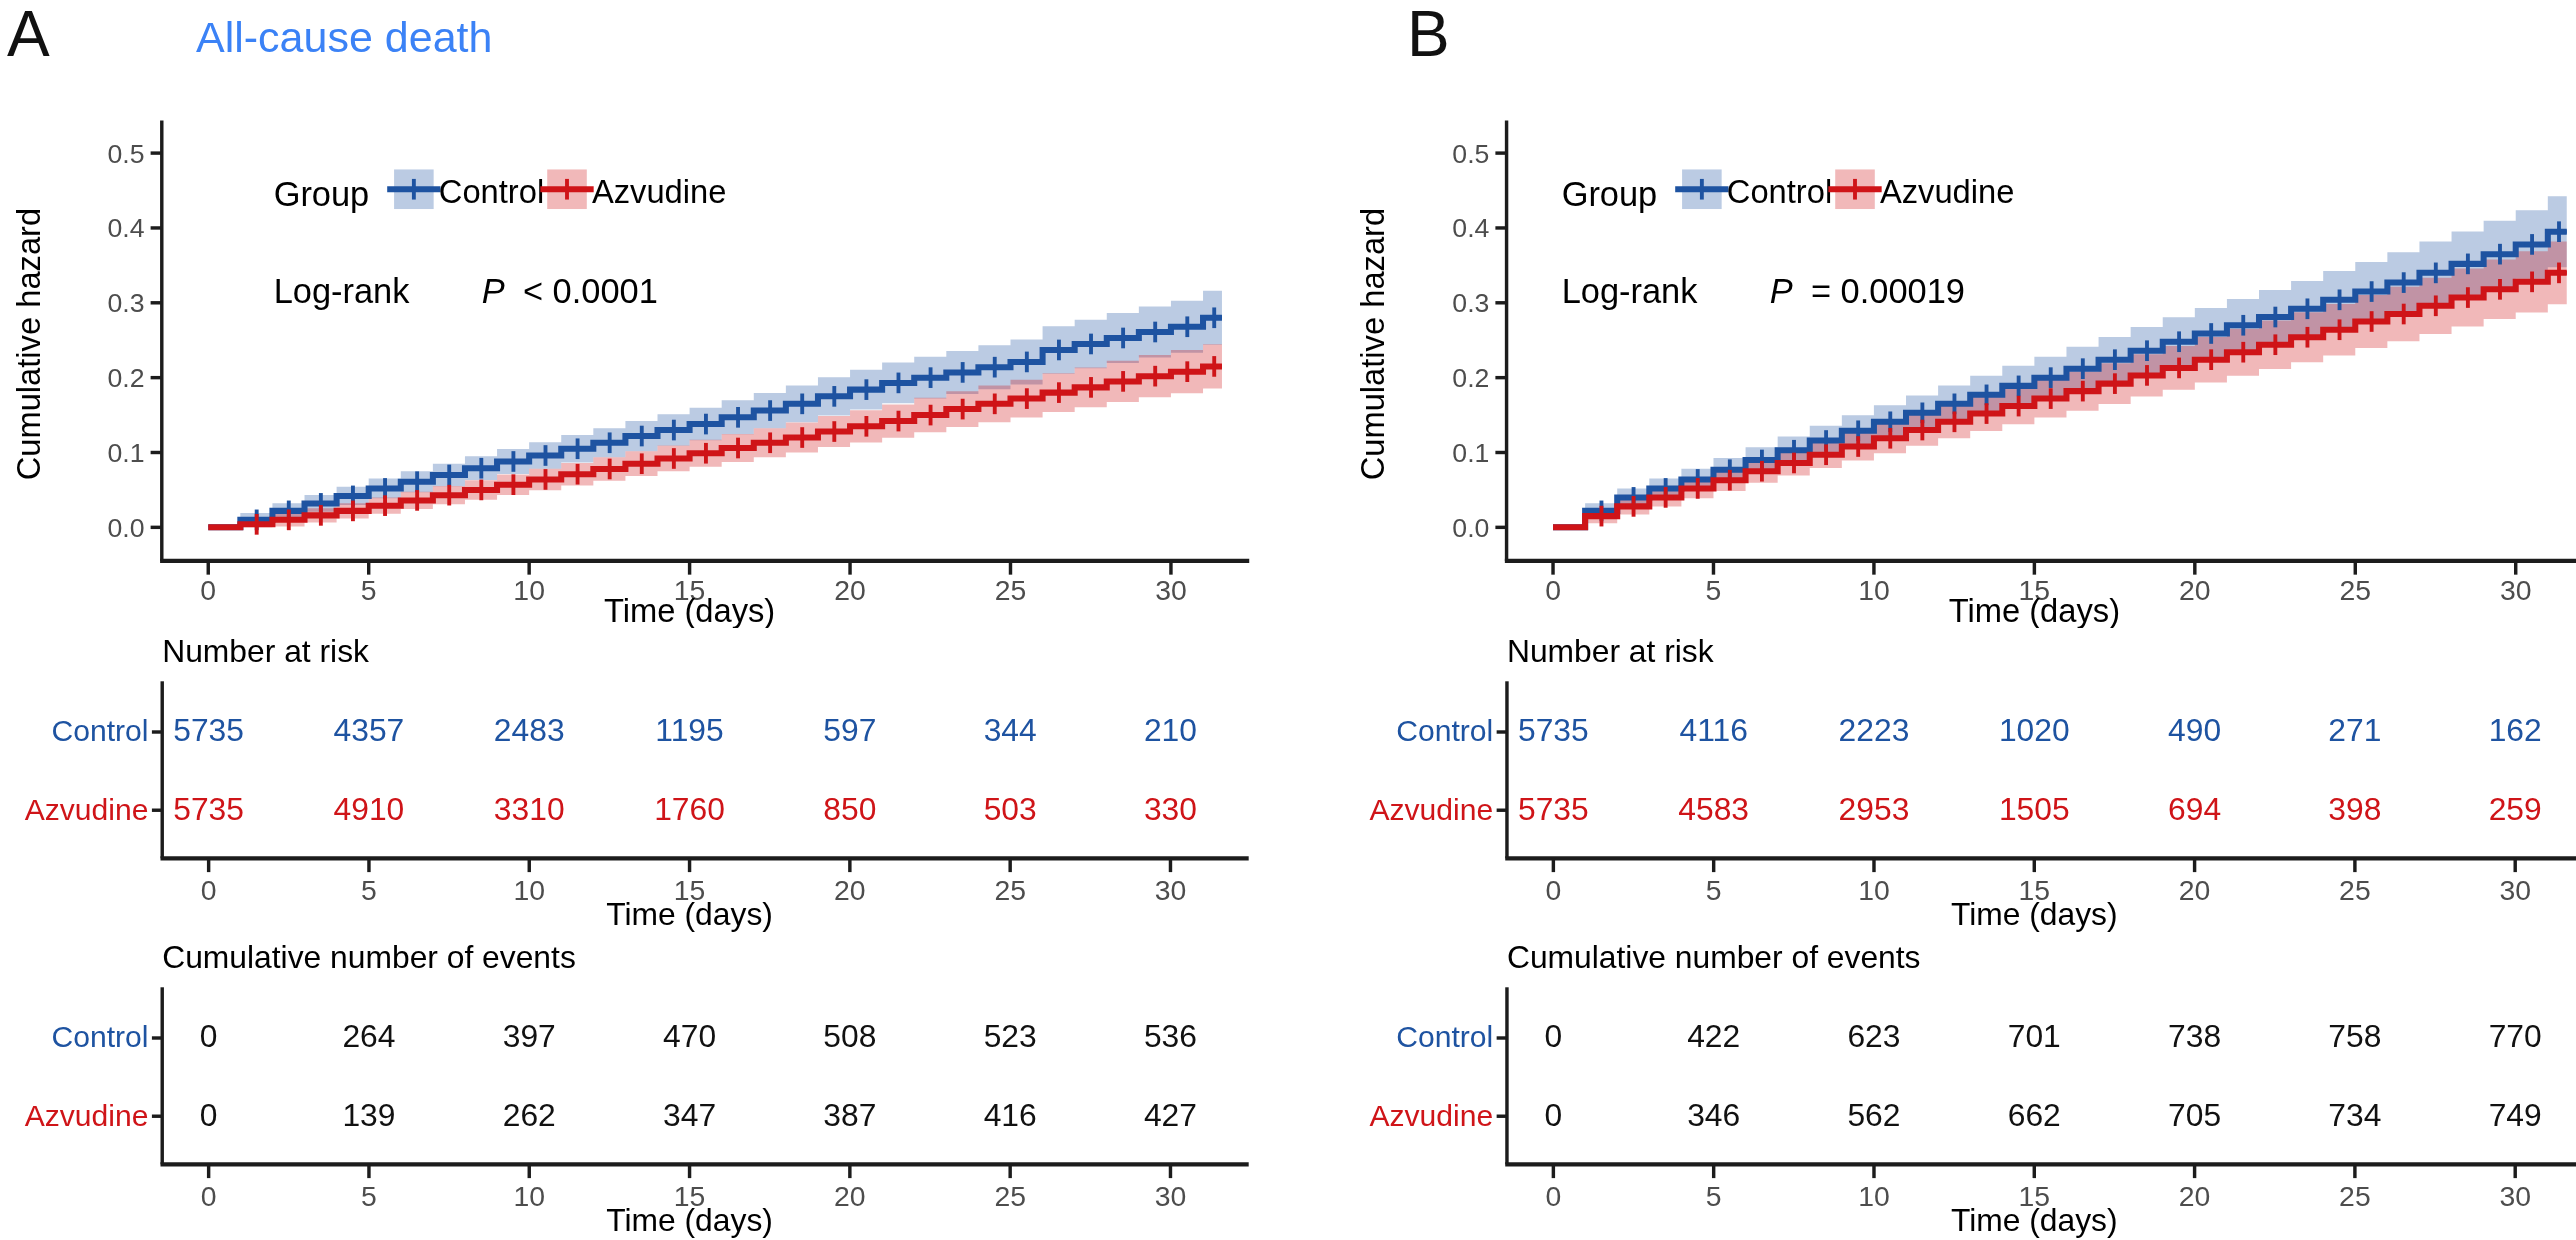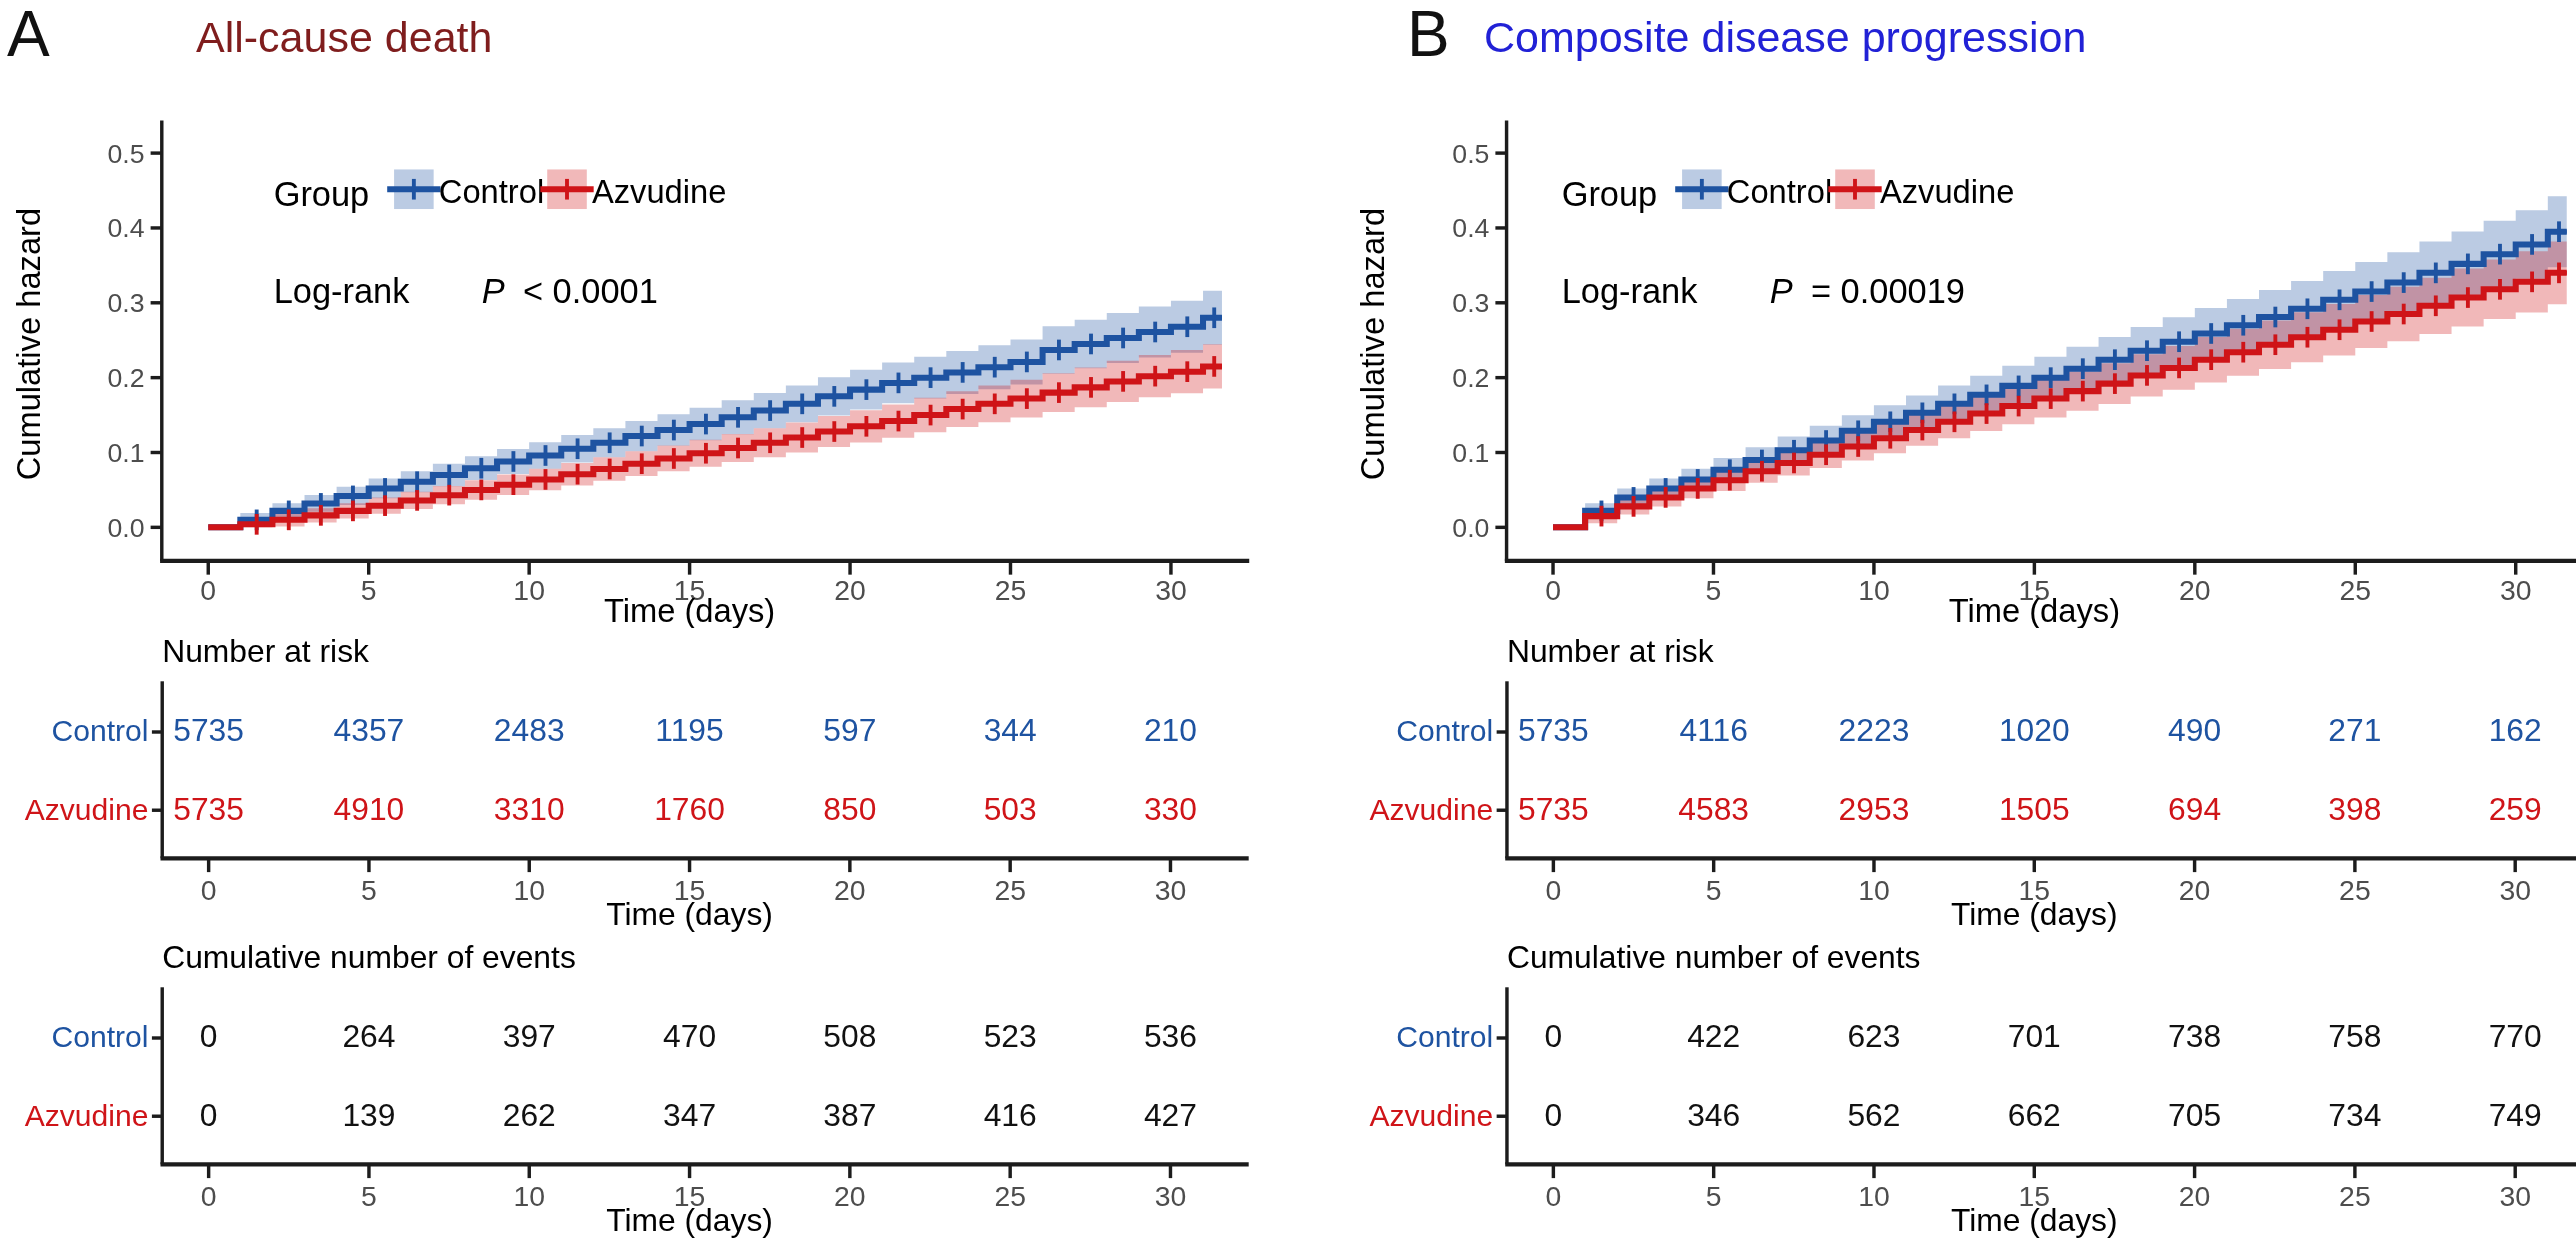--- a/index.html
+++ b/index.html
@@ -16,21 +16,21 @@
   svg text{font-family:"Liberation Sans",sans-serif;}
 </style>
 </head>
 <body>
 
 <div class="figure">
 
   <section class="panel panel--a">
     <header class="panel-header">
       <span class="panel-letter">A</span>
-      <h2 class="panel-title" style="color: #7f1d1d;">All-cause death</h2>
+      <h2 class="panel-title" style="color: #3b82f6;">All-cause death</h2>
     </header>
     <div class="plot-wrap">
         <svg viewBox="0 0 1497 630" width="1288" height="542">
           <path d="M 242 511.26 L 279.3 511.26 L 279.3 496.47 L 316.6 496.47 L 316.6 484.986 L 353.9 484.986 L 353.9 475.416 L 391.2 475.416 L 391.2 465.846 L 428.5 465.846 L 428.5 456.276 L 465.79999999999995 456.276 L 465.79999999999995 447.663 L 503.09999999999997 447.663 L 503.09999999999997 439.05 L 540.4 439.05 L 540.4 430.437 L 577.7 430.437 L 577.7 421.824 L 615 421.824 L 615 414.168 L 652.3 414.168 L 652.3 405.555 L 689.5999999999999 405.555 L 689.5999999999999 397.899 L 726.9 397.899 L 726.9 389.286 L 764.1999999999999 389.286 L 764.1999999999999 381.63 L 801.5 381.63 L 801.5 373.974 L 838.8 373.974 L 838.8 365.361 L 876.0999999999999 365.361 L 876.0999999999999 356.748 L 913.4 356.748 L 913.4 348.135 L 950.6999999999999 348.135 L 950.6999999999999 338.56500000000005 L 988 338.56500000000005 L 988 329.952 L 1025.3 329.952 L 1025.3 321.339 L 1062.6 321.339 L 1062.6 314.64 L 1099.9 314.64 L 1099.9 307.94100000000003 L 1137.1999999999998 307.94100000000003 L 1137.1999999999998 301.24199999999996 L 1174.5 301.24199999999996 L 1174.5 294.543 L 1211.8 294.543 L 1211.8 279.231 L 1249.1 279.231 L 1249.1 271.57500000000005 L 1286.3999999999999 271.57500000000005 L 1286.3999999999999 263.919 L 1323.6999999999998 263.919 L 1323.6999999999998 256.263 L 1361 256.263 L 1361 249.56399999999996 L 1398.3 249.56399999999996 L 1398.3 238.07999999999993 L 1420.3 238.07999999999993 L 1420.3 300.71999999999997 L 1398.3 300.71999999999997 L 1398.3 310.116 L 1361 310.116 L 1361 315.597 L 1323.6999999999998 315.597 L 1323.6999999999998 321.861 L 1286.3999999999999 321.861 L 1286.3999999999999 328.125 L 1249.1 328.125 L 1249.1 334.389 L 1211.8 334.389 L 1211.8 346.91700000000003 L 1174.5 346.91700000000003 L 1174.5 352.398 L 1137.1999999999998 352.398 L 1137.1999999999998 357.879 L 1099.9 357.879 L 1099.9 363.36 L 1062.6 363.36 L 1062.6 368.841 L 1025.3 368.841 L 1025.3 375.88800000000003 L 988 375.88800000000003 L 988 382.935 L 950.6999999999999 382.935 L 950.6999999999999 390.765 L 913.4 390.765 L 913.4 397.812 L 876.0999999999999 397.812 L 876.0999999999999 404.85900000000004 L 838.8 404.85900000000004 L 838.8 411.906 L 801.5 411.906 L 801.5 418.17 L 764.1999999999999 418.17 L 764.1999999999999 424.43399999999997 L 726.9 424.43399999999997 L 726.9 431.481 L 689.5999999999999 431.481 L 689.5999999999999 437.745 L 652.3 437.745 L 652.3 444.79200000000003 L 615 444.79200000000003 L 615 451.05600000000004 L 577.7 451.05600000000004 L 577.7 458.103 L 540.4 458.103 L 540.4 465.15 L 503.09999999999997 465.15 L 503.09999999999997 472.197 L 465.79999999999995 472.197 L 465.79999999999995 479.244 L 428.5 479.244 L 428.5 487.074 L 391.2 487.074 L 391.2 494.904 L 353.9 494.904 L 353.9 502.734 L 316.6 502.734 L 316.6 512.13 L 279.3 512.13 L 279.3 513 L 242 513 Z" fill="#1e53a1" fill-opacity="0.3"></path>
           <path d="M 242 511.26 L 279.3 511.26 L 279.3 502.212 L 316.6 502.212 L 316.6 496.47 L 353.9 496.47 L 353.9 490.728 L 391.2 490.728 L 391.2 484.986 L 428.5 484.986 L 428.5 478.287 L 465.79999999999995 478.287 L 465.79999999999995 471.588 L 503.09999999999997 471.588 L 503.09999999999997 464.889 L 540.4 464.889 L 540.4 458.19 L 577.7 458.19 L 577.7 451.491 L 615 451.491 L 615 444.79200000000003 L 652.3 444.79200000000003 L 652.3 438.093 L 689.5999999999999 438.093 L 689.5999999999999 431.394 L 726.9 431.394 L 726.9 424.695 L 764.1999999999999 424.695 L 764.1999999999999 417.996 L 801.5 417.996 L 801.5 411.297 L 838.8 411.297 L 838.8 404.598 L 876.0999999999999 404.598 L 876.0999999999999 397.899 L 913.4 397.899 L 913.4 391.20000000000005 L 950.6999999999999 391.20000000000005 L 950.6999999999999 383.544 L 988 383.544 L 988 376.845 L 1025.3 376.845 L 1025.3 370.146 L 1062.6 370.146 L 1062.6 362.49 L 1099.9 362.49 L 1099.9 354.83399999999995 L 1137.1999999999998 354.83399999999995 L 1137.1999999999998 348.135 L 1174.5 348.135 L 1174.5 341.43600000000004 L 1211.8 341.43600000000004 L 1211.8 333.78 L 1249.1 333.78 L 1249.1 327.081 L 1286.3999999999999 327.081 L 1286.3999999999999 319.42499999999995 L 1323.6999999999998 319.42499999999995 L 1323.6999999999998 312.726 L 1361 312.726 L 1361 306.98400000000004 L 1398.3 306.98400000000004 L 1398.3 300.28499999999997 L 1420.3 300.28499999999997 L 1420.3 351.615 L 1398.3 351.615 L 1398.3 357.096 L 1361 357.096 L 1361 361.794 L 1323.6999999999998 361.794 L 1323.6999999999998 367.275 L 1286.3999999999999 367.275 L 1286.3999999999999 373.539 L 1249.1 373.539 L 1249.1 379.02 L 1211.8 379.02 L 1211.8 385.284 L 1174.5 385.284 L 1174.5 390.765 L 1137.1999999999998 390.765 L 1137.1999999999998 396.246 L 1099.9 396.246 L 1099.9 402.51 L 1062.6 402.51 L 1062.6 408.774 L 1025.3 408.774 L 1025.3 414.255 L 988 414.255 L 988 419.736 L 950.6999999999999 419.736 L 950.6999999999999 426 L 913.4 426 L 913.4 431.481 L 876.0999999999999 431.481 L 876.0999999999999 436.962 L 838.8 436.962 L 838.8 442.443 L 801.5 442.443 L 801.5 447.924 L 764.1999999999999 447.924 L 764.1999999999999 453.405 L 726.9 453.405 L 726.9 458.886 L 689.5999999999999 458.886 L 689.5999999999999 464.367 L 652.3 464.367 L 652.3 469.848 L 615 469.848 L 615 475.329 L 577.7 475.329 L 577.7 480.81 L 540.4 480.81 L 540.4 486.291 L 503.09999999999997 486.291 L 503.09999999999997 491.772 L 465.79999999999995 491.772 L 465.79999999999995 497.253 L 428.5 497.253 L 428.5 502.734 L 391.2 502.734 L 391.2 507.432 L 353.9 507.432 L 353.9 512.13 L 316.6 512.13 L 316.6 513 L 279.3 513 L 279.3 513 L 242 513 Z" fill="#cf1418" fill-opacity="0.3"></path>
           <line x1="188" y1="40" x2="188" y2="552" stroke="#1c1c1c" stroke-width="4"></line>
           <line x1="186" y1="552" x2="1452" y2="552" stroke="#1c1c1c" stroke-width="5"></line>
           <line x1="175" y1="513" x2="188" y2="513" stroke="#1c1c1c" stroke-width="4"></line>
           <text x="168" y="524" font-size="31" fill="#4d4d4d" text-anchor="end">0.0</text>
           <line x1="175" y1="426" x2="188" y2="426" stroke="#1c1c1c" stroke-width="4"></line>
@@ -280,21 +280,20 @@
           <line x1="1361" y1="268" x2="1361" y2="284" stroke="#1c1c1c" stroke-width="4"></line>
           <text x="1361" y="316" font-size="33" fill="#4d4d4d" text-anchor="middle">30</text>
           <text x="801.5" y="346" font-size="37" fill="#000000" text-anchor="middle">Time (days)</text>
         </svg>
       </div>
   </section>
 
   <section class="panel panel--b">
     <header class="panel-header">
       <span class="panel-letter">B</span>
-      <h2 class="panel-title" style="color: rgb(33, 33, 214);">Composite disease progression</h2>
     </header>
     <div class="plot-wrap">
         <svg viewBox="0 0 1497 630" width="1288" height="542">
           <path d="M 308 511.26 L 345.3 511.26 L 345.3 484.986 L 382.6 484.986 L 382.6 467.76 L 419.9 467.76 L 419.9 456.276 L 457.2 456.276 L 457.2 444.79200000000003 L 494.5 444.79200000000003 L 494.5 432.351 L 531.8 432.351 L 531.8 419.90999999999997 L 569.0999999999999 419.90999999999997 L 569.0999999999999 407.469 L 606.4 407.469 L 606.4 395.028 L 643.7 395.028 L 643.7 382.587 L 681 382.587 L 681 371.103 L 718.3 371.103 L 718.3 359.619 L 755.5999999999999 359.619 L 755.5999999999999 348.135 L 792.9 348.135 L 792.9 336.651 L 830.1999999999999 336.651 L 830.1999999999999 325.16700000000003 L 867.5 325.16700000000003 L 867.5 314.64 L 904.8 314.64 L 904.8 303.156 L 942.0999999999999 303.156 L 942.0999999999999 291.672 L 979.4 291.672 L 979.4 280.188 L 1016.6999999999999 280.188 L 1016.6999999999999 268.704 L 1054 268.704 L 1054 258.177 L 1091.3 258.177 L 1091.3 247.64999999999998 L 1128.6 247.64999999999998 L 1128.6 237.12299999999993 L 1165.9 237.12299999999993 L 1165.9 226.596 L 1203.1999999999998 226.596 L 1203.1999999999998 215.11200000000002 L 1240.5 215.11200000000002 L 1240.5 204.58500000000004 L 1277.8 204.58500000000004 L 1277.8 193.101 L 1315.1 193.101 L 1315.1 180.65999999999997 L 1352.3999999999999 180.65999999999997 L 1352.3999999999999 169.176 L 1389.6999999999998 169.176 L 1389.6999999999998 156.735 L 1427 156.735 L 1427 144.29399999999998 L 1464.3 144.29399999999998 L 1464.3 128.02499999999998 L 1486.3 128.02499999999998 L 1486.3 210.67499999999995 L 1464.3 210.67499999999995 L 1464.3 223.986 L 1427 223.986 L 1427 234.16500000000002 L 1389.6999999999998 234.16500000000002 L 1389.6999999999998 244.34400000000005 L 1352.3999999999999 244.34400000000005 L 1352.3999999999999 253.73999999999995 L 1315.1 253.73999999999995 L 1315.1 263.919 L 1277.8 263.919 L 1277.8 273.31499999999994 L 1240.5 273.31499999999994 L 1240.5 281.928 L 1203.1999999999998 281.928 L 1203.1999999999998 291.324 L 1165.9 291.324 L 1165.9 299.937 L 1128.6 299.937 L 1128.6 308.54999999999995 L 1091.3 308.54999999999995 L 1091.3 317.163 L 1054 317.163 L 1054 325.776 L 1016.6999999999999 325.776 L 1016.6999999999999 335.172 L 979.4 335.172 L 979.4 344.568 L 942.0999999999999 344.568 L 942.0999999999999 353.964 L 904.8 353.964 L 904.8 363.36 L 867.5 363.36 L 867.5 371.973 L 830.1999999999999 371.973 L 830.1999999999999 381.369 L 792.9 381.369 L 792.9 390.765 L 755.5999999999999 390.765 L 755.5999999999999 400.161 L 718.3 400.161 L 718.3 409.557 L 681 409.557 L 681 418.953 L 643.7 418.953 L 643.7 429.132 L 606.4 429.132 L 606.4 439.31100000000004 L 569.0999999999999 439.31100000000004 L 569.0999999999999 449.49 L 531.8 449.49 L 531.8 459.669 L 494.5 459.669 L 494.5 469.848 L 457.2 469.848 L 457.2 479.244 L 419.9 479.244 L 419.9 488.64 L 382.6 488.64 L 382.6 502.734 L 345.3 502.734 L 345.3 513 L 308 513 Z" fill="#1e53a1" fill-opacity="0.3"></path>
           <path d="M 308 511.26 L 345.3 511.26 L 345.3 491.685 L 382.6 491.685 L 382.6 479.244 L 419.9 479.244 L 419.9 467.76 L 457.2 467.76 L 457.2 456.276 L 494.5 456.276 L 494.5 445.749 L 531.8 445.749 L 531.8 434.265 L 569.0999999999999 434.265 L 569.0999999999999 423.738 L 606.4 423.738 L 606.4 413.211 L 643.7 413.211 L 643.7 402.68399999999997 L 681 402.68399999999997 L 681 392.15700000000004 L 718.3 392.15700000000004 L 718.3 381.63 L 755.5999999999999 381.63 L 755.5999999999999 371.103 L 792.9 371.103 L 792.9 360.576 L 830.1999999999999 360.576 L 830.1999999999999 351.006 L 867.5 351.006 L 867.5 341.43600000000004 L 904.8 341.43600000000004 L 904.8 331.866 L 942.0999999999999 331.866 L 942.0999999999999 322.296 L 979.4 322.296 L 979.4 311.769 L 1016.6999999999999 311.769 L 1016.6999999999999 302.199 L 1054 302.199 L 1054 291.672 L 1091.3 291.672 L 1091.3 282.102 L 1128.6 282.102 L 1128.6 272.53200000000004 L 1165.9 272.53200000000004 L 1165.9 262.962 L 1203.1999999999998 262.962 L 1203.1999999999998 253.392 L 1240.5 253.392 L 1240.5 242.865 L 1277.8 242.865 L 1277.8 233.29500000000002 L 1315.1 233.29500000000002 L 1315.1 222.76799999999997 L 1352.3999999999999 222.76799999999997 L 1352.3999999999999 212.24099999999999 L 1389.6999999999998 212.24099999999999 L 1389.6999999999998 201.714 L 1427 201.714 L 1427 192.144 L 1464.3 192.144 L 1464.3 180.65999999999997 L 1486.3 180.65999999999997 L 1486.3 253.73999999999995 L 1464.3 253.73999999999995 L 1464.3 263.13599999999997 L 1427 263.13599999999997 L 1427 270.966 L 1389.6999999999998 270.966 L 1389.6999999999998 279.579 L 1352.3999999999999 279.579 L 1352.3999999999999 288.192 L 1315.1 288.192 L 1315.1 296.80500000000006 L 1277.8 296.80500000000006 L 1277.8 304.635 L 1240.5 304.635 L 1240.5 313.248 L 1203.1999999999998 313.248 L 1203.1999999999998 321.078 L 1165.9 321.078 L 1165.9 328.908 L 1128.6 328.908 L 1128.6 336.738 L 1091.3 336.738 L 1091.3 344.568 L 1054 344.568 L 1054 353.18100000000004 L 1016.6999999999999 353.18100000000004 L 1016.6999999999999 361.01099999999997 L 979.4 361.01099999999997 L 979.4 369.624 L 942.0999999999999 369.624 L 942.0999999999999 377.454 L 904.8 377.454 L 904.8 385.284 L 867.5 385.284 L 867.5 393.114 L 830.1999999999999 393.114 L 830.1999999999999 400.944 L 792.9 400.944 L 792.9 409.557 L 755.5999999999999 409.557 L 755.5999999999999 418.17 L 718.3 418.17 L 718.3 426.783 L 681 426.783 L 681 435.396 L 643.7 435.396 L 643.7 444.009 L 606.4 444.009 L 606.4 452.622 L 569.0999999999999 452.622 L 569.0999999999999 461.235 L 531.8 461.235 L 531.8 470.631 L 494.5 470.631 L 494.5 479.244 L 457.2 479.244 L 457.2 488.64 L 419.9 488.64 L 419.9 498.036 L 382.6 498.036 L 382.6 508.215 L 345.3 508.215 L 345.3 513 L 308 513 Z" fill="#cf1418" fill-opacity="0.3"></path>
           <line x1="254" y1="40" x2="254" y2="552" stroke="#1c1c1c" stroke-width="4"></line>
           <line x1="252" y1="552" x2="1518" y2="552" stroke="#1c1c1c" stroke-width="5"></line>
           <line x1="241" y1="513" x2="254" y2="513" stroke="#1c1c1c" stroke-width="4"></line>
           <text x="234" y="524" font-size="31" fill="#4d4d4d" text-anchor="end">0.0</text>
           <line x1="241" y1="426" x2="254" y2="426" stroke="#1c1c1c" stroke-width="4"></line>

